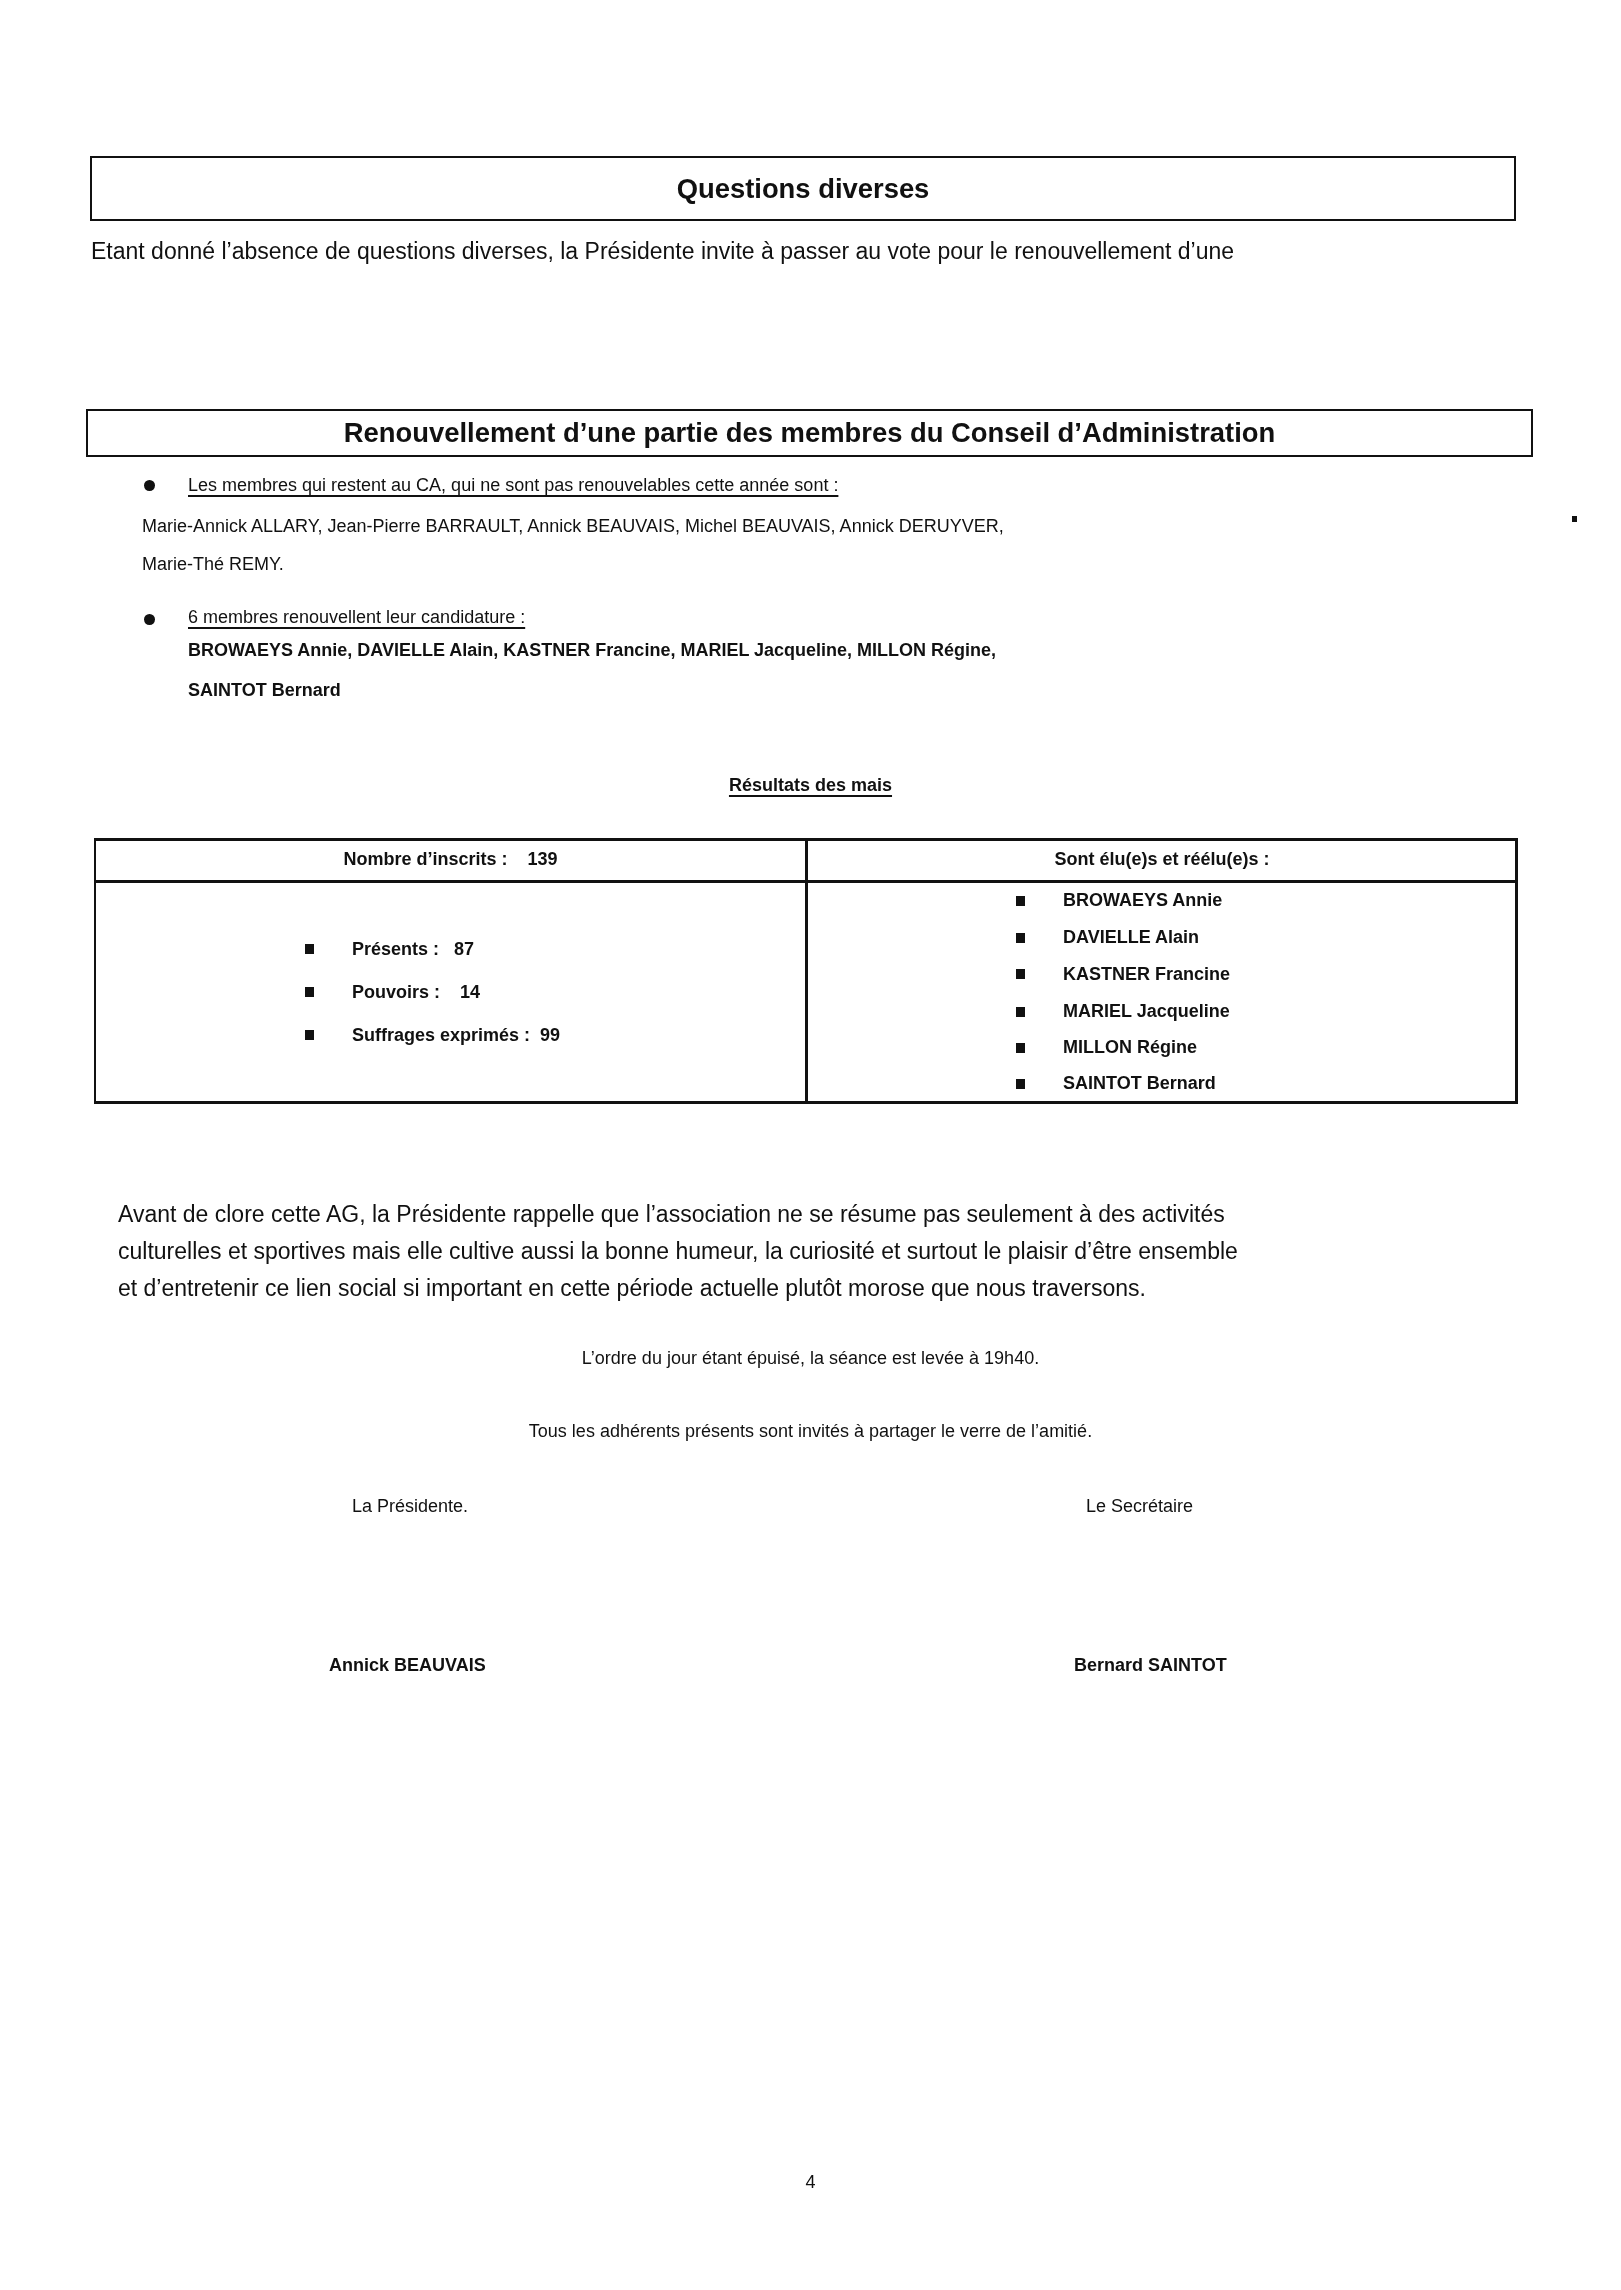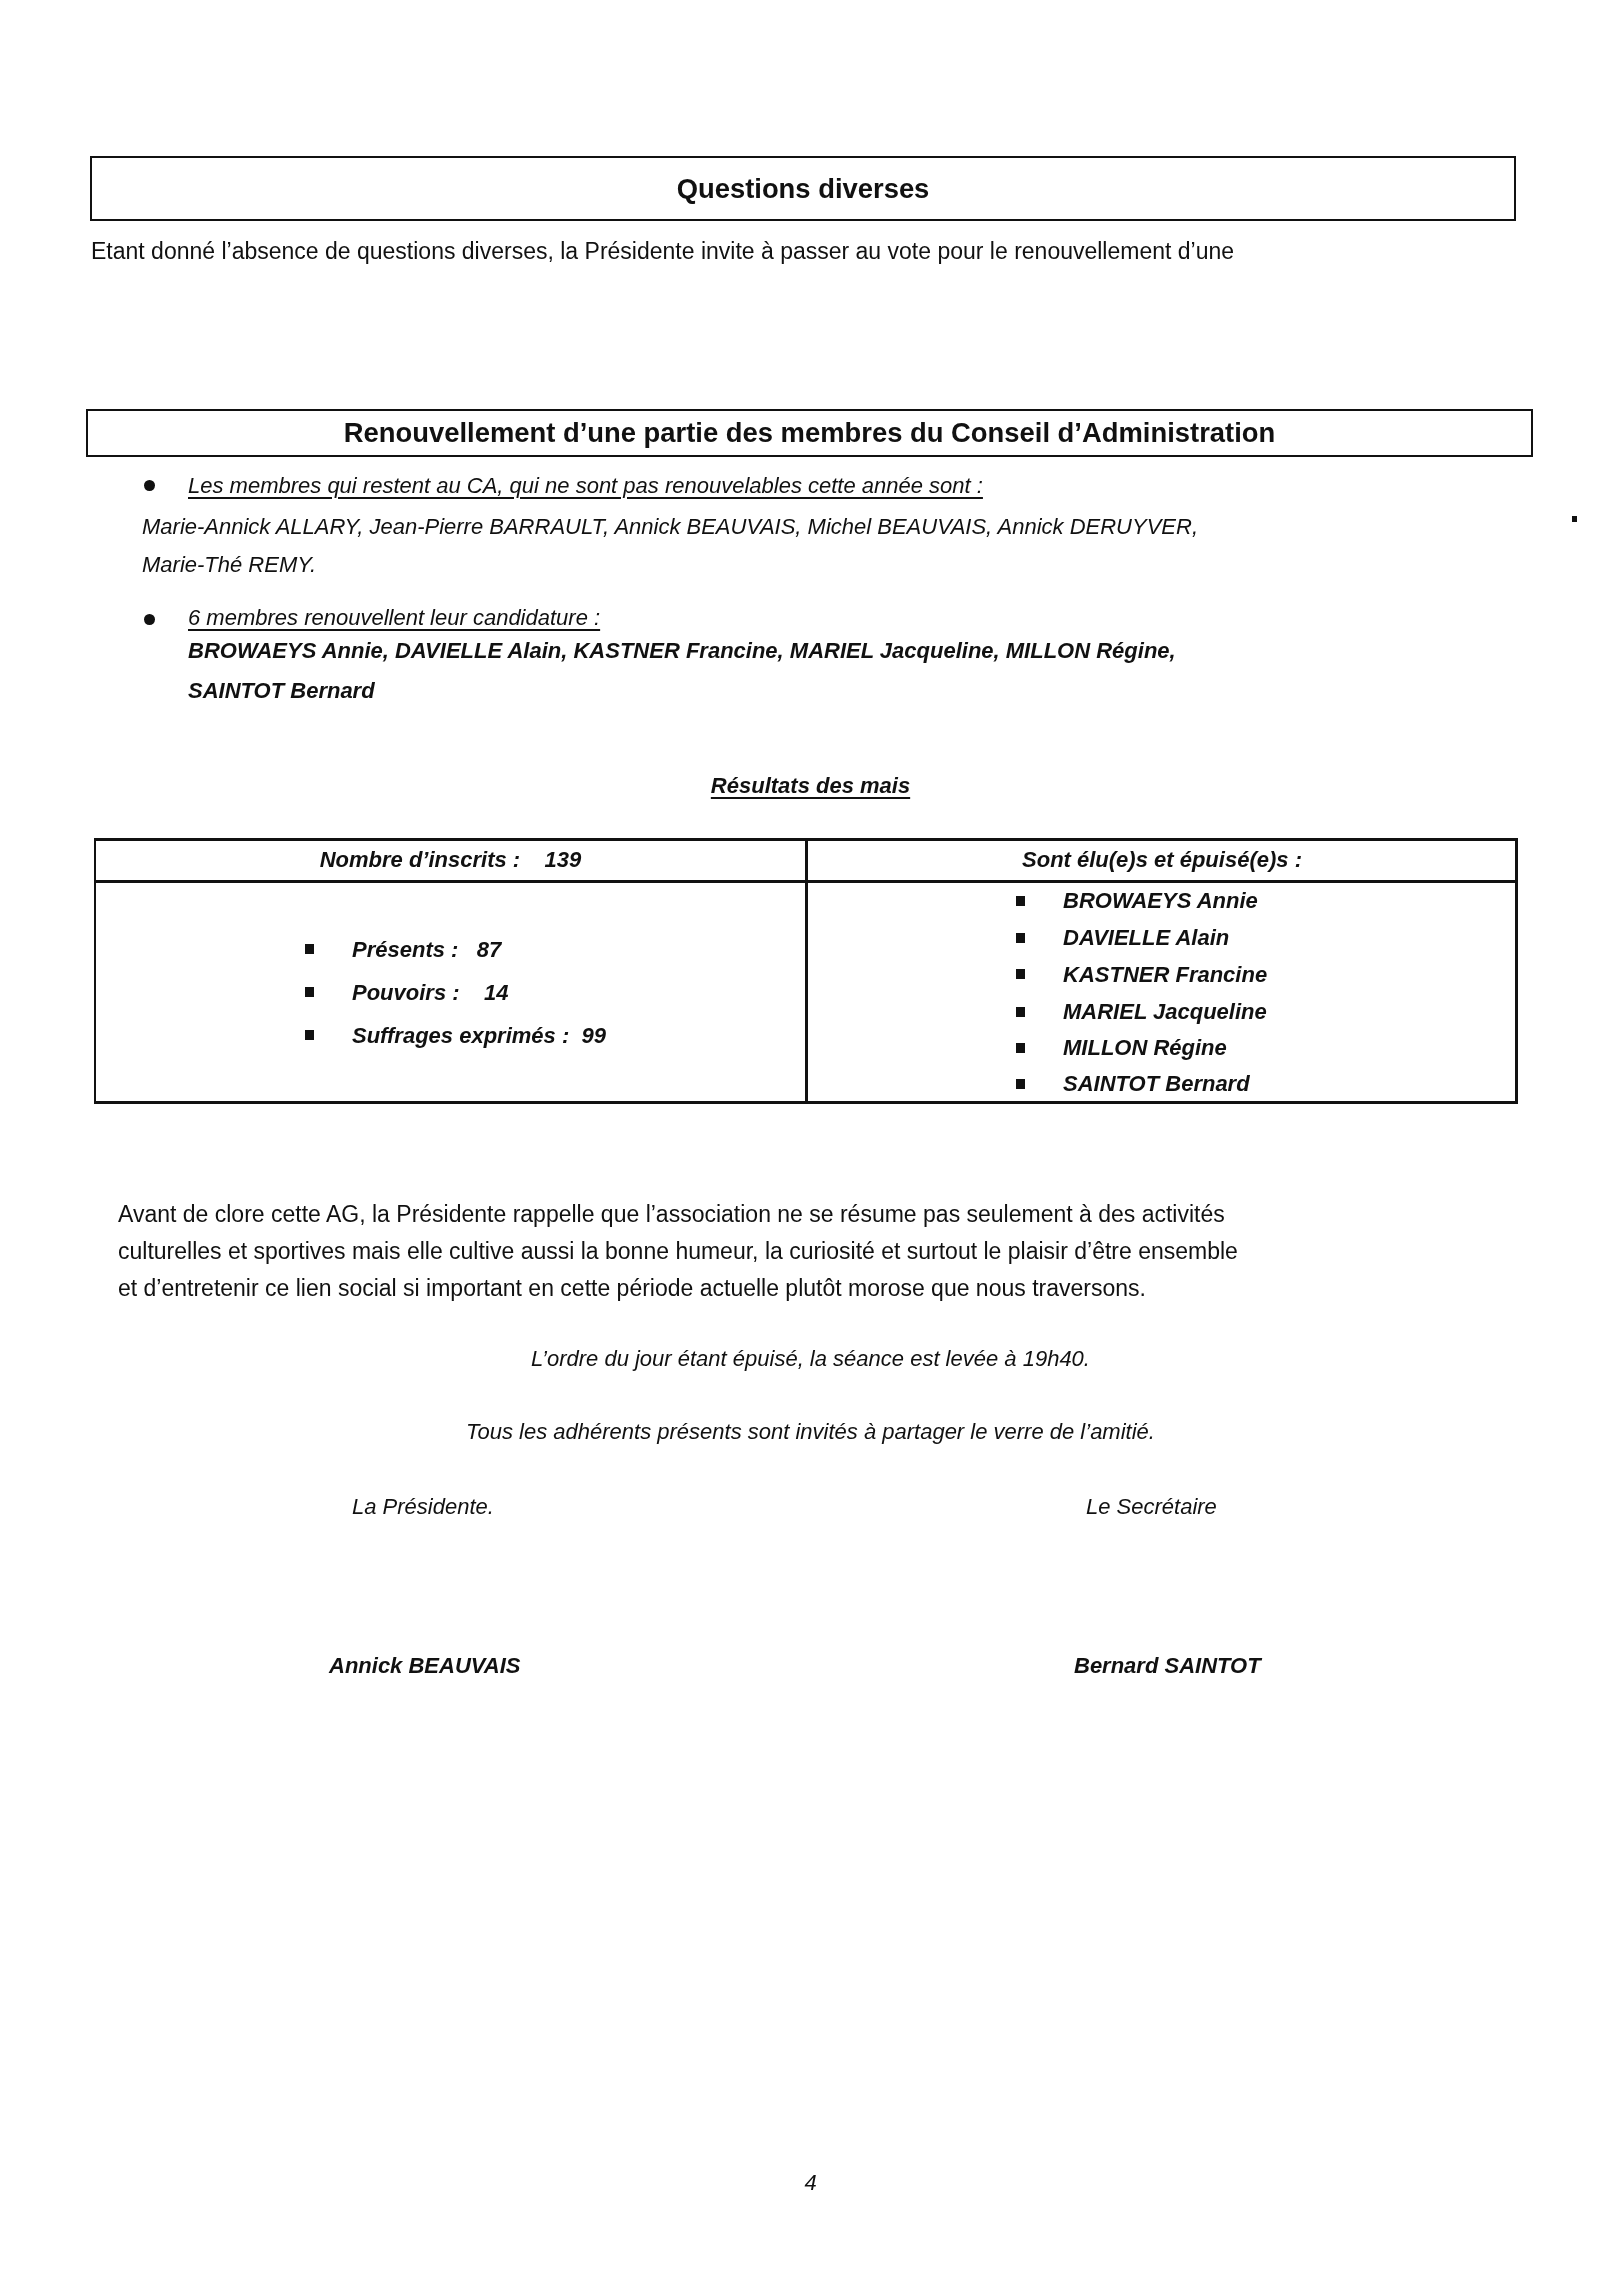--- a/index.html
+++ b/index.html
@@ -1,19 +1,19 @@
 <!DOCTYPE html>
 <html><head>
 <meta charset="utf-8">
 <style>
   html, body { margin: 0; padding: 0; background: #ffffff; }
   body { width: 1621px; height: 2291px; position: relative; overflow: hidden;
          font-family: "Liberation Sans", "DejaVu Sans", sans-serif; color: #111111; }
   .abs { position: absolute; white-space: nowrap; }
-  .txt { font-size: 22px; line-height: 37px; font-style: italic; }
+  .txt { font-size: 18px; line-height: 37px; }
   .bold { font-weight: bold; }
   .box { position: absolute; border: 2.9px solid #111; box-sizing: border-box; display: flex;
          align-items: center; justify-content: center; margin-top: 29px; }
   .box-title { font-size: 27.4px; font-weight: bold; }
   .u { text-decoration: underline; text-underline-offset: 3.9px; text-decoration-thickness: 2px; }
   .dot { position: absolute; width: 10.8px; height: 10.8px; background: #111; border-radius: 50%; }
   .sq { position: absolute; width: 8.8px; height: 9.8px; background: #111; }
   .line { position: absolute; background: #111; }
   .para { position: absolute; font-size: 23px; line-height: 37px; white-space: nowrap; }
 </style>
@@ -46,21 +46,21 @@
 
 <div>
   <div class="line" style="left:94px; top:838px; width:1424px; height:2.9px;"></div>
   <div class="line" style="left:94px; top:880px; width:1424px; height:2.9px;"></div>
   <div class="line" style="left:94px; top:1101px; width:1424px; height:2.9px;"></div>
   <div class="line" style="left:94px; top:838px; width:2px; height:266px;"></div>
   <div class="line" style="left:1515px; top:838px; width:2.9px; height:266px;"></div>
   <div class="line" style="left:805px; top:838px; width:2.9px; height:266px;"></div>
 
   <div class="abs txt bold" style="left:96px; width:709px; text-align:center; top:841px; white-space:pre;">Nombre d’inscrits :    139</div>
-  <div class="abs txt bold" style="left:808px; width:708px; text-align:center; top:841px;">Sont élu(e)s et épuisé(e)s :</div>
+  <div class="abs txt bold" style="left:808px; width:708px; text-align:center; top:841px;">Sont élu(e)s et réélu(e)s :</div>
 
   <span class="sq" style="left:305px; top:944px;"></span>
   <div class="abs txt bold" style="left:352px; top:931px; white-space:pre;">Présents :   87</div>
   <span class="sq" style="left:305px; top:987px;"></span>
   <div class="abs txt bold" style="left:352px; top:974px; white-space:pre;">Pouvoirs :    14</div>
   <span class="sq" style="left:305px; top:1030px;"></span>
   <div class="abs txt bold" style="left:352px; top:1017px; white-space:pre;">Suffrages exprimés :  99</div>
 
   <span class="sq" style="left:1016px; top:896px;"></span>
   <div class="abs txt bold" style="left:1063px; top:882px;">BROWAEYS Annie</div>

